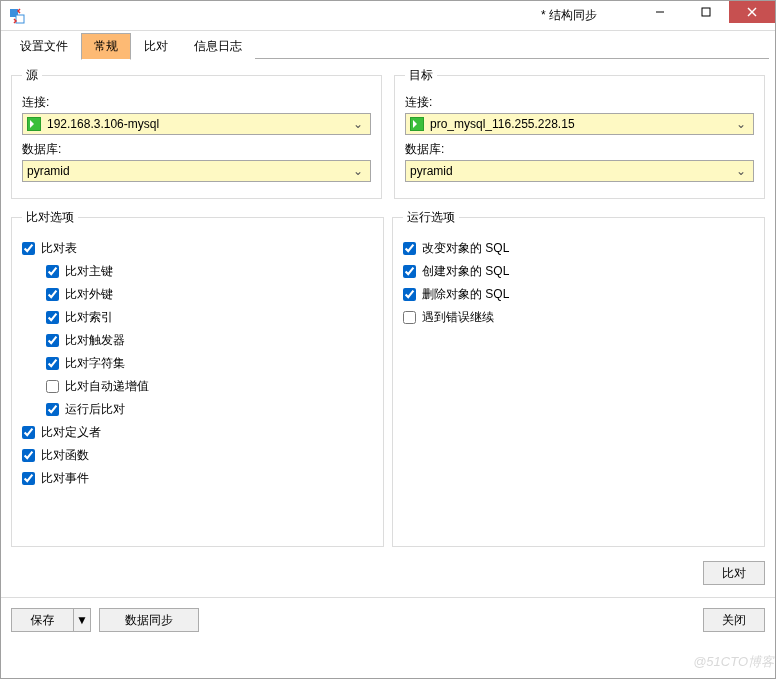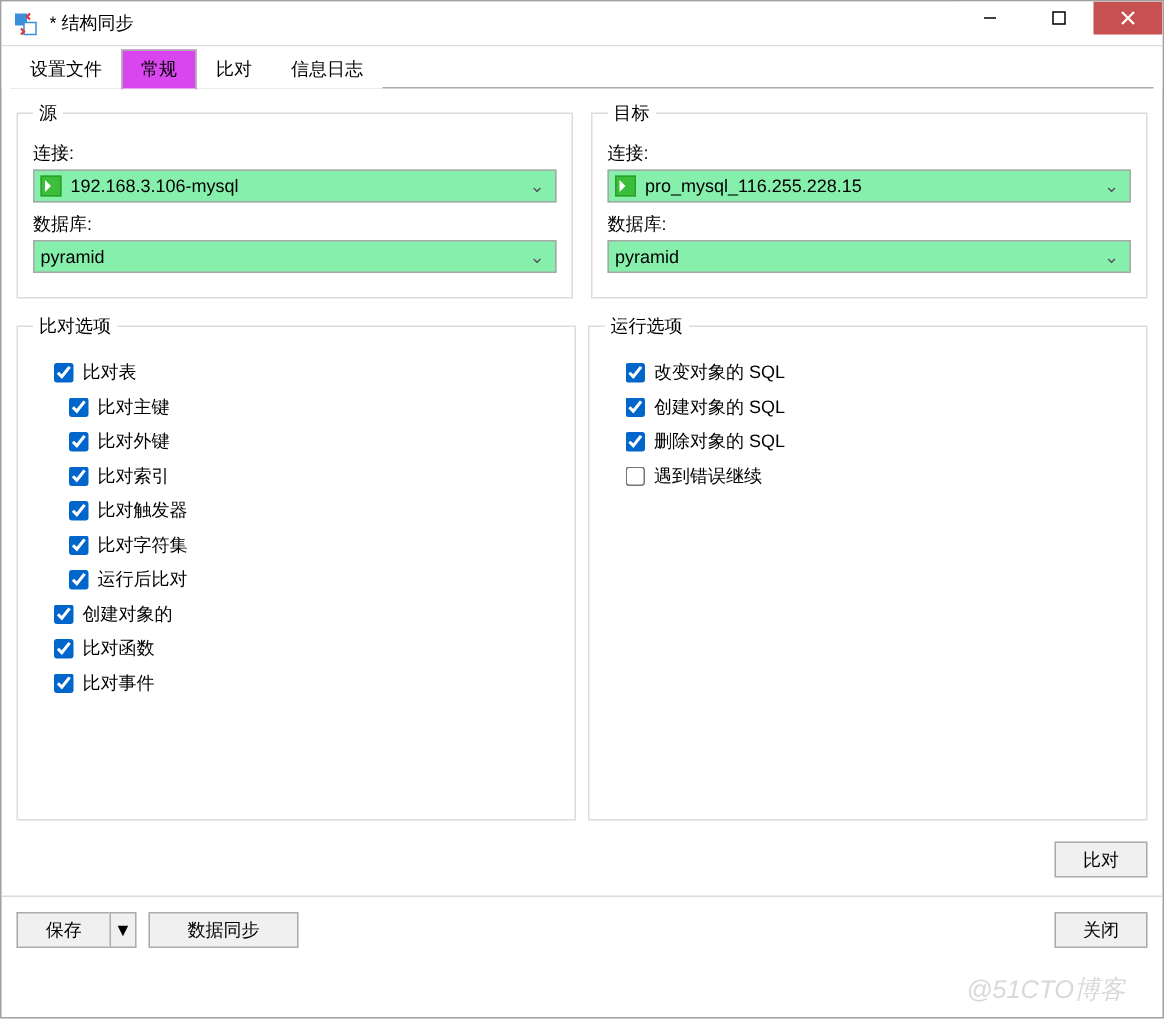--- a/index.html
+++ b/index.html
@@ -16,21 +16,21 @@
   }
   
   .titlebar {
     height: 30px;
     background: #fff;
     display: flex;
     align-items: center;
     border-bottom: 1px solid #dcdcdc;
   }
   .titlebar .app-icon { width:16px; height:16px; margin:0 8px; }
-  .titlebar .title { flex:1; text-align:left; font-size:12px; padding-right:40px; }
+  .titlebar .title { flex:1; text-align:right; font-size:12px; padding-right:40px; }
   .win-btns { display:flex; height:100%; }
   .win-btn {
     width:46px; height:22px;
     display:flex; align-items:center; justify-content:center;
     font-family: "Segoe UI Symbol", sans-serif;
     font-size:10px;
   }
   .win-btn.close { background:#c75050; color:#fff; height:22px;}
   .win-btn.min, .win-btn.max { background:#fff; }
   
@@ -45,21 +45,21 @@
     padding:4px 12px;
     border:1px solid transparent;
     border-bottom:none;
     position:relative;
     top:0px;
     color:#000;
     background:#fff;
   }
   .tab.active {
     border-color:#acacac;
-    background:#d946ef;
+    background:#fdba74;
     z-index:2;
     border-bottom:1px solid #fff;
     top:1px;
   }
   .tabline {
     border-bottom:1px solid #acacac;
     margin: -1px 6px 0 6px;
   }
   
   .content { padding:8px 10px 6px 10px; }
@@ -69,21 +69,21 @@
     border:1px solid #dcdcdc;
     padding:8px 10px 10px 10px;
     margin:0 0 10px 0;
   }
   legend { padding:0 4px; }
   .fld-label { margin:2px 0 2px 0; }
   .select {
     width:100%;
     height:22px;
     border:1px solid #a7a7a7;
-    background:#86efac;
+    background:#fef9c3;
     display:flex;
     align-items:center;
     padding:0 4px;
     margin-bottom:6px;
     position:relative;
   }
   .select .sval { flex:1; overflow:hidden; white-space:nowrap; }
   .select .arrow {
     width:16px; text-align:center; color:#555;
   }
@@ -101,21 +101,21 @@
     left:2px; top:2px;
     border-left:4px solid #fff;
     border-top:4px solid transparent;
     border-bottom:4px solid transparent;
   }
   
   .options-row { display:flex; gap:8px; }
   .options-row fieldset { flex:1; }
   .chk { display:flex; align-items:center; margin:6px 0; gap:6px; }
   .chk input { margin:0; accent-color:#0066cc; width:13px; height:13px;}
-  .indent1 { margin-left:14px;}
+  .indent1 { }
   .indent2 { margin-left:24px;}
   .opt-fieldset { height:338px; }
   
   .dlg-btns-right { display:flex; justify-content:flex-end; padding:4px 0 0 0;}
   .dlg-footer {
     border-top:1px solid #dcdcdc;
     margin-top:6px;
     padding:10px 10px;
     display:flex;
     align-items:flex-end;
@@ -136,24 +136,24 @@
   .split-btn .drop {
     width:18px; height:24px;
     border:1px solid #acacac;
     background:#f0f0f0;
     display:flex; align-items:center; justify-content:center;
   }
   .spacer { flex:1; }
 
   .watermark {
     position:absolute;
-    right:26px; bottom:8px;
+    right:2px; bottom:8px;
     color:#d9d9d9;
     font-style:italic;
-    font-size:17px;
+    font-size:13px;
     pointer-events:none;
   }
 </style>
 </head>
 <body>
 
 <div class="titlebar">
   <svg class="app-icon" viewBox="0 0 16 16">
     <rect x="1" y="1" width="8" height="8" fill="#3b8fdd"></rect>
     <rect x="7" y="7" width="8" height="8" fill="#fff" stroke="#3b8fdd"></rect>
@@ -248,26 +248,30 @@
           </label>
           <label class="chk indent2">
             <input type="checkbox" checked="" style="">
             <span>比对触发器</span>
           </label>
           <label class="chk indent2">
             <input type="checkbox" checked="" style="">
             <span>比对字符集</span>
           </label>
           <label class="chk indent2">
+            <input type="checkbox" style="">
+            <span>比对自动递增值</span>
+          </label>
+          <label class="chk indent2">
             <input type="checkbox" checked="" style="">
             <span>运行后比对</span>
           </label>
           <label class="chk indent1">
             <input type="checkbox" checked="" style="">
-            <span>创建对象的</span>
+            <span>比对定义者</span>
           </label>
           <label class="chk indent1">
             <input type="checkbox" checked="" style="">
             <span>比对函数</span>
           </label>
           <label class="chk indent1">
             <input type="checkbox" checked="" style="">
             <span>比对事件</span>
           </label>
         </div>

